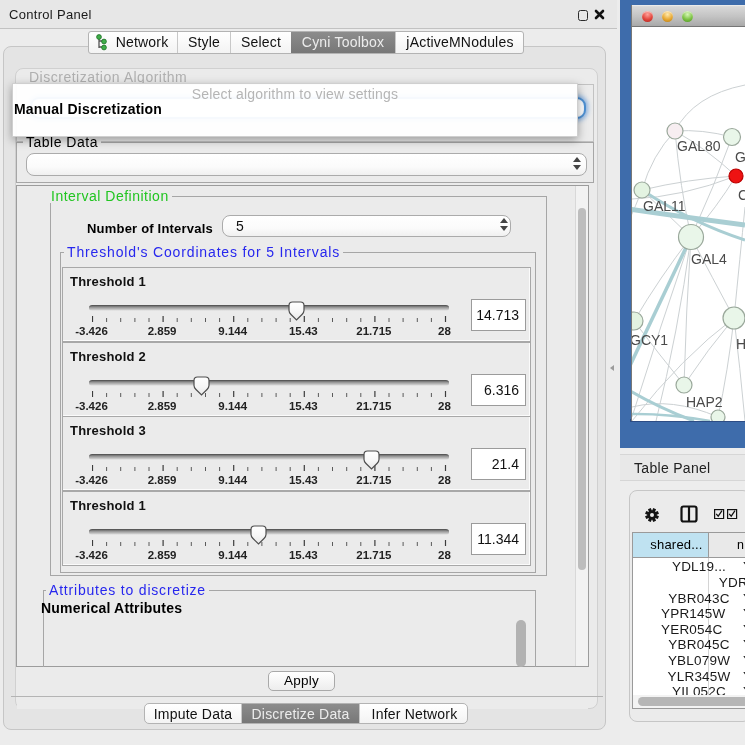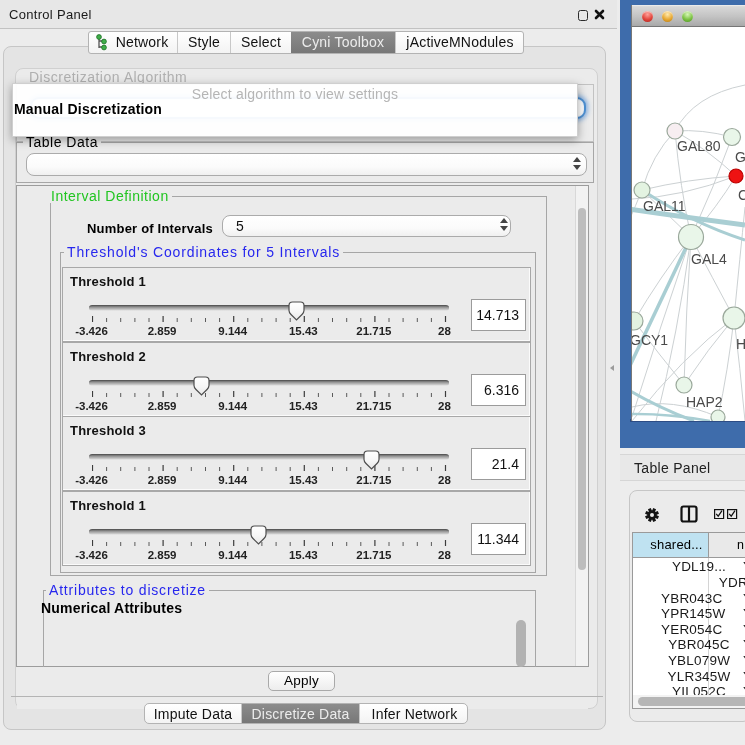--- a/index.html
+++ b/index.html
@@ -388,21 +388,21 @@
 </svg>
 
 <div class="abs" style="left:632px;top:532px;width:113px;height:177px;background:#fff;border:1px solid #9a9a9a;border-right:none;box-sizing:border-box;overflow:hidden;">
 <div style="position:absolute;left:0;top:0;width:76px;height:25px;background:#bfe2f1;border-right:1px solid #9a9a9a;border-bottom:1px solid #9a9a9a;box-sizing:border-box;text-align:center;font-size:13px;line-height:24px;letter-spacing:.2px;padding-left:12px;">shared...</div>
 <div style="position:absolute;left:76px;top:0;width:37px;height:25px;background:#e9e9e9;border-bottom:1px solid #9a9a9a;box-sizing:border-box;font-size:12.5px;line-height:24px;padding-left:28px;">n</div>
 <div style="position:absolute;left:75px;top:25px;width:1px;height:137px;background:#d4d4d4;"></div>
 <div class="rowtxt" style="left:0;top:26px;width:76px;text-align:center;">YDL19...</div>
 <div class="rowtxt" style="left:82px;top:26px;">YDL1</div>
 <div class="rowtxt" style="left:0;top:42px;width:76px;text-align:center;margin-left:48px;">YDR27...</div>
 <div class="rowtxt" style="left:82px;top:42px;">YDR2</div>
-<div class="rowtxt" style="left:0;top:58px;width:76px;">YBR043C</div>
+<div class="rowtxt" style="left:0;top:58px;width:76px;text-align:center;">YBR043C</div>
 <div class="rowtxt" style="left:82px;top:58px;">YBR0</div>
 <div class="rowtxt" style="left:0;top:73px;width:84px;text-align:left;">YPR145W</div>
 <div class="rowtxt" style="left:82px;top:73px;">YPR1</div>
 <div class="rowtxt" style="left:0;top:89px;width:76px;text-align:left;">YER054C</div>
 <div class="rowtxt" style="left:82px;top:89px;">YER0</div>
 <div class="rowtxt" style="left:0;top:104px;width:76px;text-align:center;">YBR045C</div>
 <div class="rowtxt" style="left:82px;top:104px;">YBR0</div>
 <div class="rowtxt" style="left:0;top:120px;width:76px;text-align:center;">YBL079W</div>
 <div class="rowtxt" style="left:82px;top:120px;">YBL0</div>
 <div class="rowtxt" style="left:0;top:136px;width:76px;text-align:center;">YLR345W</div>

